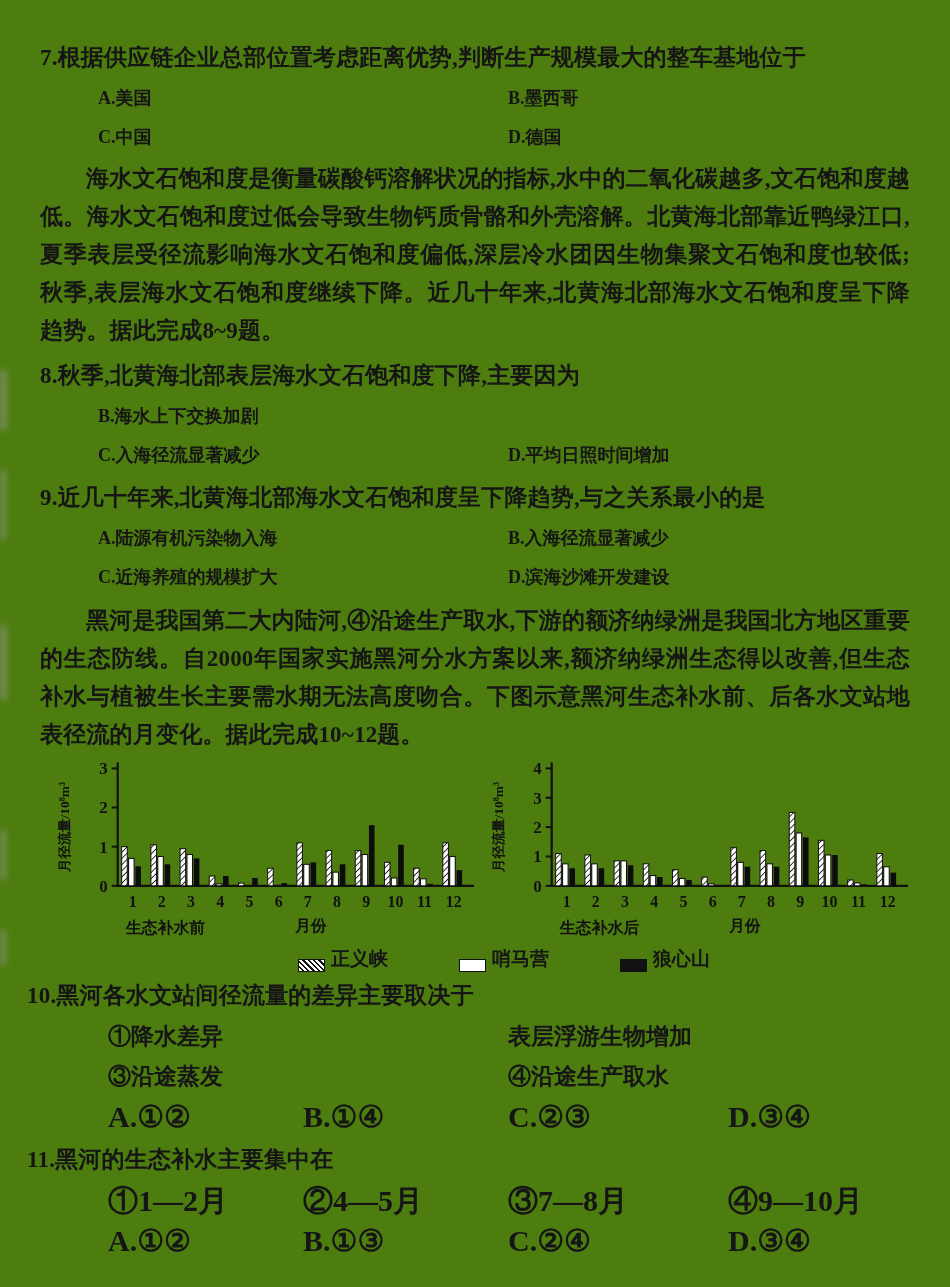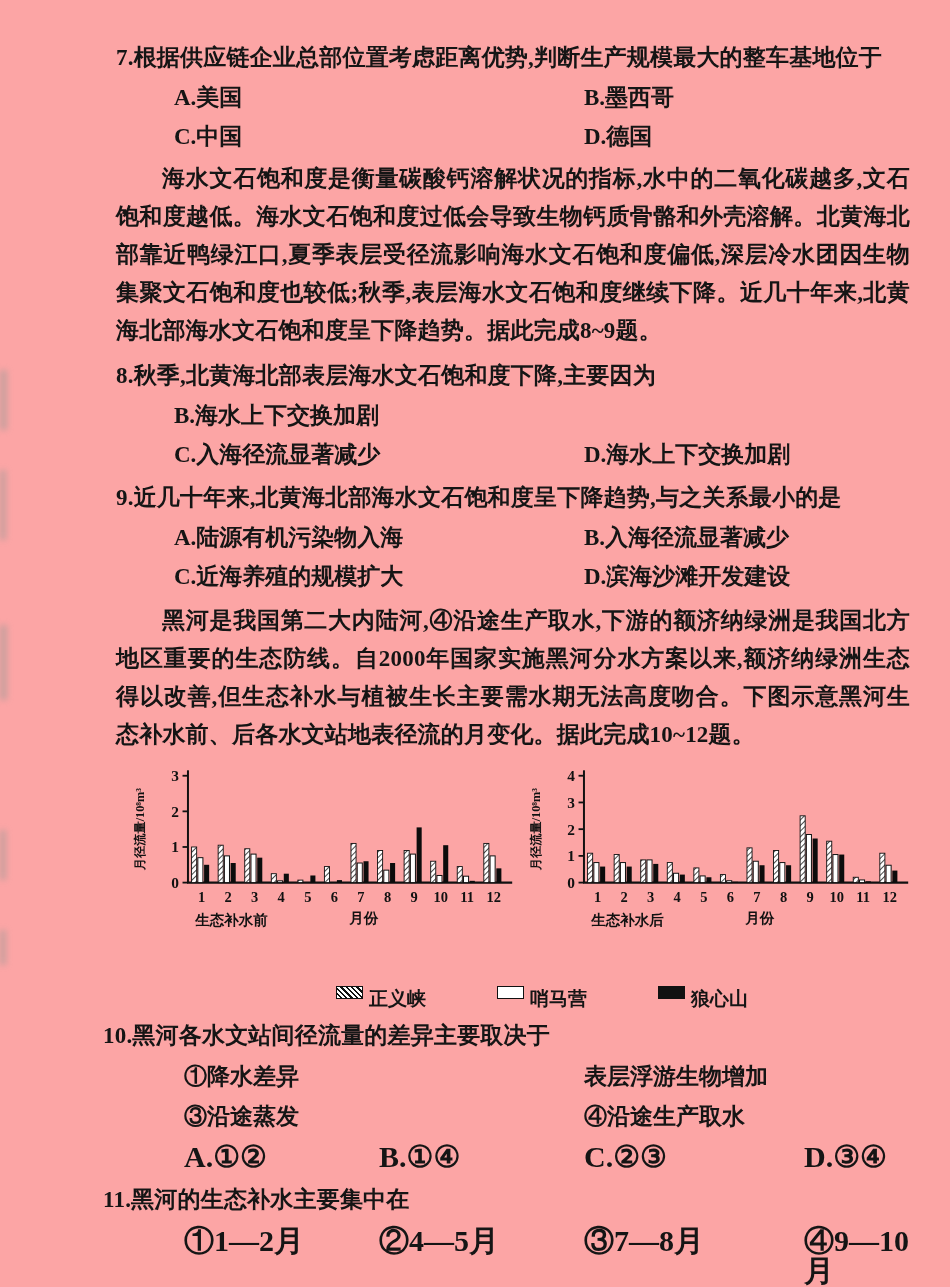--- a/index.html
+++ b/index.html
@@ -1,48 +1,48 @@
 <!DOCTYPE html>
 <html><head>
 <meta charset="utf-8">
 <style>
   html,body{margin:0;padding:0;background:#e9e9e7;}
   .page{
     position:relative;
     width:950px;height:1287px;
     margin:0 auto;
-    background:#fca5a5;
+    background:#4d7c0f;
     box-sizing:border-box;
-    padding:42px 40px 0 116px;
+    padding:42px 40px 0 40px;
     font-family:"Liberation Serif","DejaVu Serif",serif;
     color:#151515;
     overflow:hidden;
   }
   .stem{font-size:23px;line-height:32px;font-weight:bold;letter-spacing:.2px;}
   .stem.hang{margin-left:-13px;}
   .passage{
     font-size:23px;line-height:38px;font-weight:bold;
     text-align:justify;text-indent:2em;margin:8px 0 0 0;letter-spacing:.2px;
   }
   .opt2{display:grid;grid-template-columns:410px 1fr;padding-left:58px;
-        margin-top:9px;font-size:23px;line-height:30px;font-weight:bold;}
+        margin-top:9px;font-size:18px;line-height:30px;font-weight:bold;}
   .opt4{display:grid;grid-template-columns:195px 205px 220px 1fr;padding-left:68px;
         margin-top:10px;font-size:30px;line-height:30px;font-weight:bold;}
   .items2{display:grid;grid-template-columns:400px 1fr;padding-left:68px;
         margin-top:10px;font-size:23px;line-height:30px;font-weight:bold;}
   .q{margin-top:10px;}
   .charts-row{display:flex;gap:12px;margin-top:4px;margin-left:14px;}
   .chart{width:424px;height:184px;}
   .chart text{font-family:"Liberation Serif","DejaVu Serif",serif;}
   .legend-block{width:470px;margin:0 auto;transform:translateX(18px);}
   .stream-row{display:flex;align-items:center;gap:10px;font-size:19px;font-weight:bold;line-height:24px;}
   .stream-row svg{flex:1;height:12px;}
   .legend-row{display:flex;justify-content:space-between;padding:4px 18px 0 40px;
               font-size:19px;font-weight:bold;line-height:26px;}
-  .legend-item{display:inline-flex;align-items:flex-start;gap:6px;margin-top:40px;}
+  .legend-item{display:inline-flex;align-items:flex-end;gap:6px;}
   .sw{display:inline-block;width:27px;height:13px;border:1.6px solid #111;box-sizing:border-box;}
   .sw-hatched{background:repeating-linear-gradient(45deg,#fff 0 2.2px,#111 2.2px 3.8px);}
   .sw-white{background:#fff;}
   .sw-black{background:#111;border-color:#111;}
   .artifact{position:absolute;left:0;background:#9a9a96;filter:blur(3px);opacity:.55;}
 </style>
 </head>
 <body>
 
 <div class="page">
@@ -69,21 +69,21 @@
 
   <p class="passage">海水文石饱和度是衡量碳酸钙溶解状况的指标,水中的二氧化碳越多,文石饱和度越低。海水文石饱和度过低会导致生物钙质骨骼和外壳溶解。北黄海北部靠近鸭绿江口,夏季表层受径流影响海水文石饱和度偏低,深层冷水团因生物集聚文石饱和度也较低;秋季,表层海水文石饱和度继续下降。近几十年来,北黄海北部海水文石饱和度呈下降趋势。据此完成8~9题。</p>
 
   <div class="q">
     <div class="stem">8.秋季,北黄海北部表层海水文石饱和度下降,主要因为</div>
     <div class="opt2">
       <span>B.海水上下交换加剧</span>
     </div>
     <div class="opt2">
       <span>C.入海径流显著减少</span>
-      <span>D.海水上下交换加剧</span>
+      <span>D.平均日照时间增加</span>
     </div>
   </div>
 
   <div class="q" style="margin-top:12px;">
     <div class="stem">9.近几十年来,北黄海北部海水文石饱和度呈下降趋势,与之关系最小的是</div>
     <div class="opt2">
       <span>A.陆源有机污染物入海</span>
       <span>B.入海径流显著减少</span>
     </div>
     <div class="opt2">

